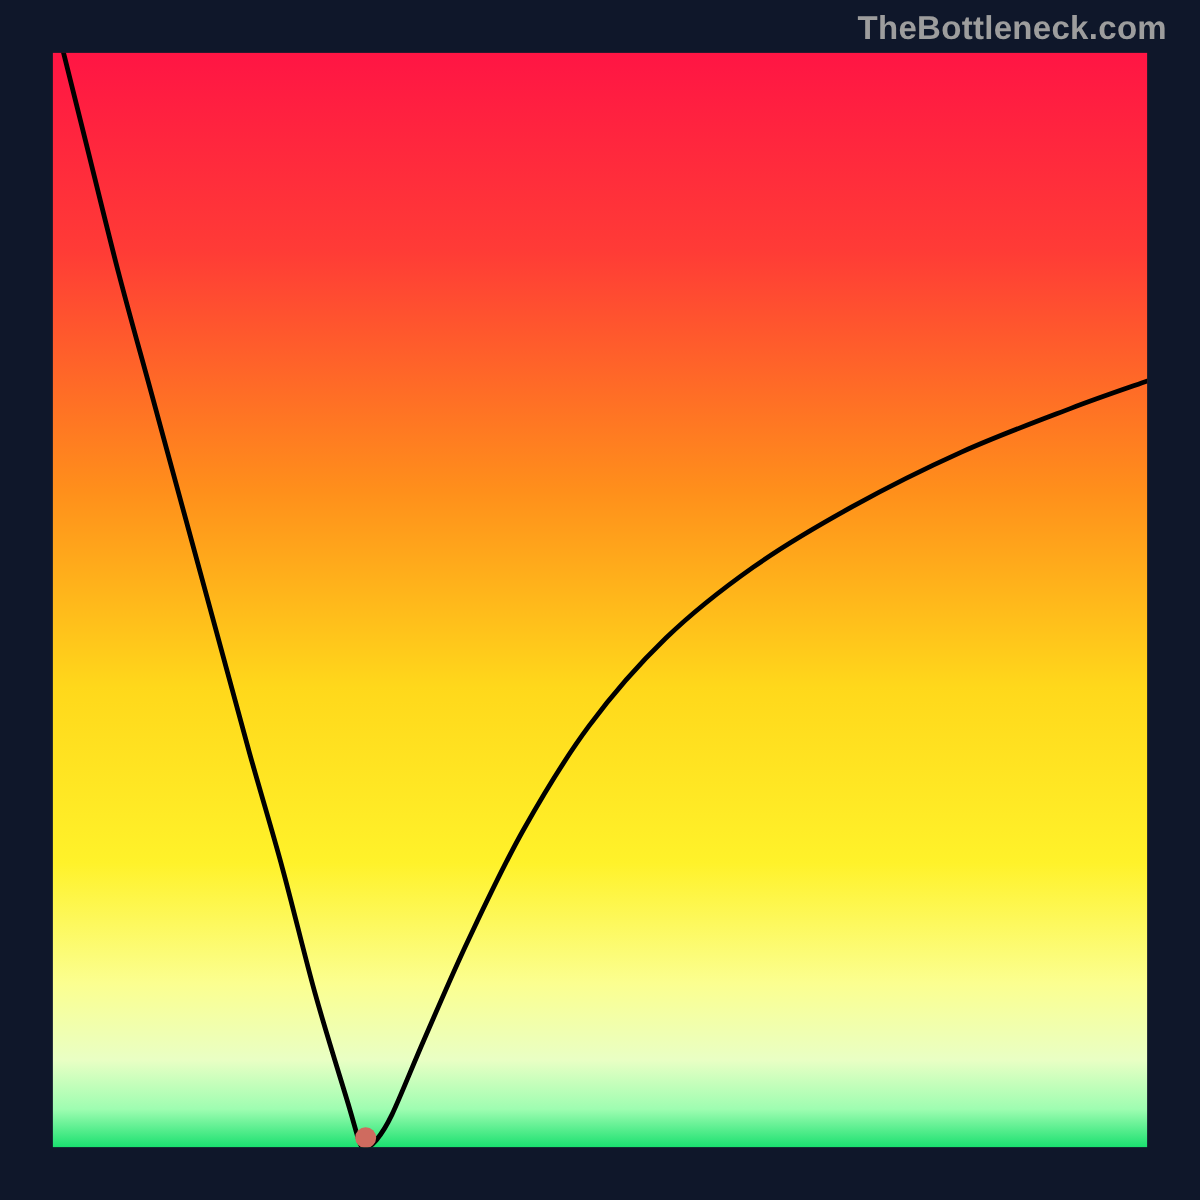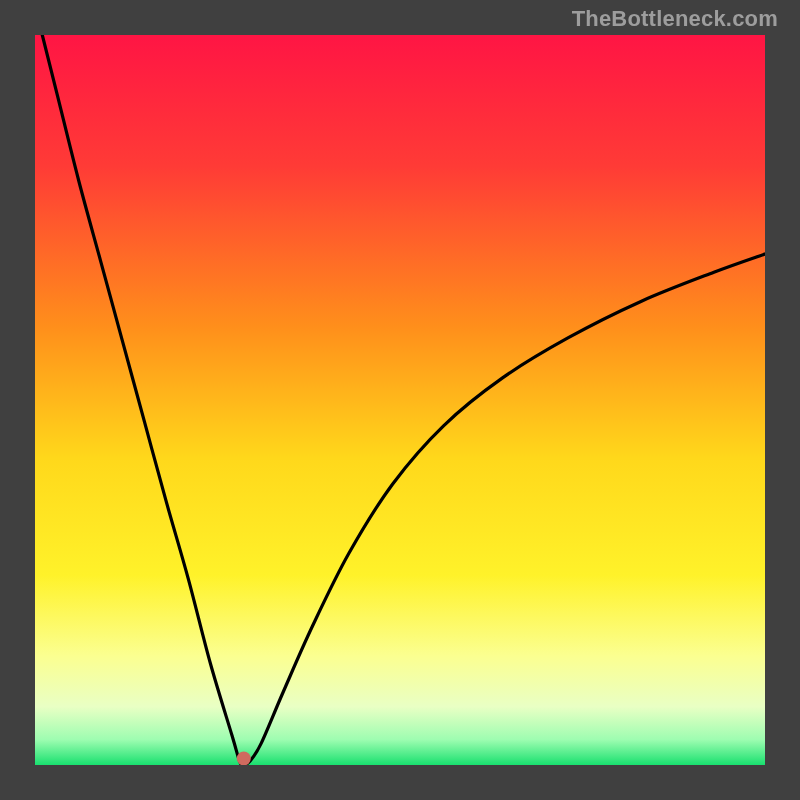--- a/index.html
+++ b/index.html
@@ -7,21 +7,21 @@
     padding: 0;
     width: 800px;
     height: 800px;
     overflow: hidden;
     background: #000;
     font-family: Arial, Helvetica, sans-serif;
   }
   .frame {
     position: absolute;
     inset: 0;
-    background: #404040;
+    background: #0f172a;
   }
   .plot-area {
     position: absolute;
     left: 35px;
     top: 35px;
     width: 730px;
     height: 730px;
     overflow: hidden;
   }
   .watermark {

